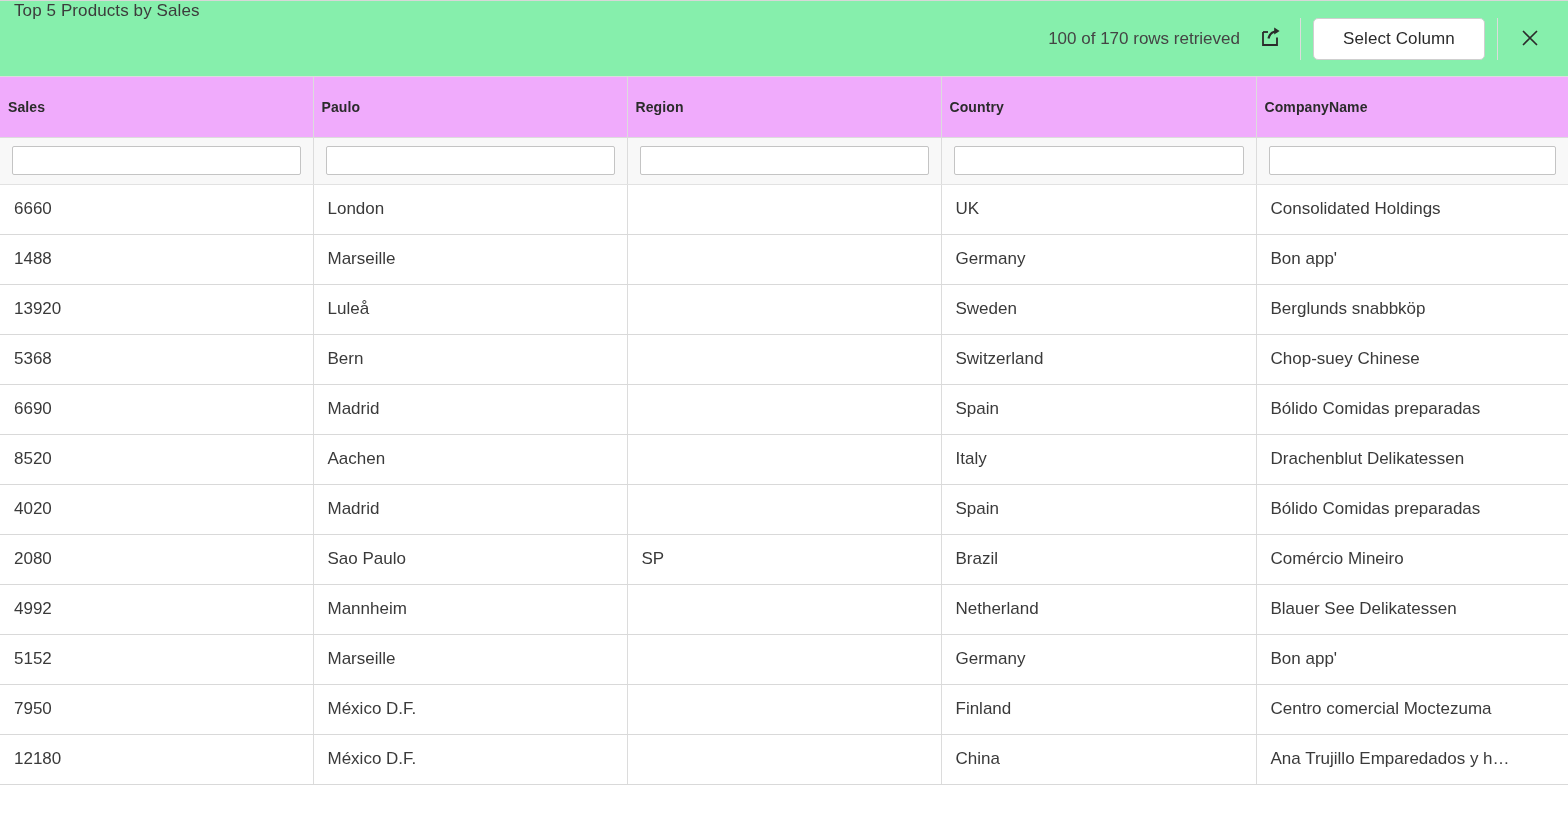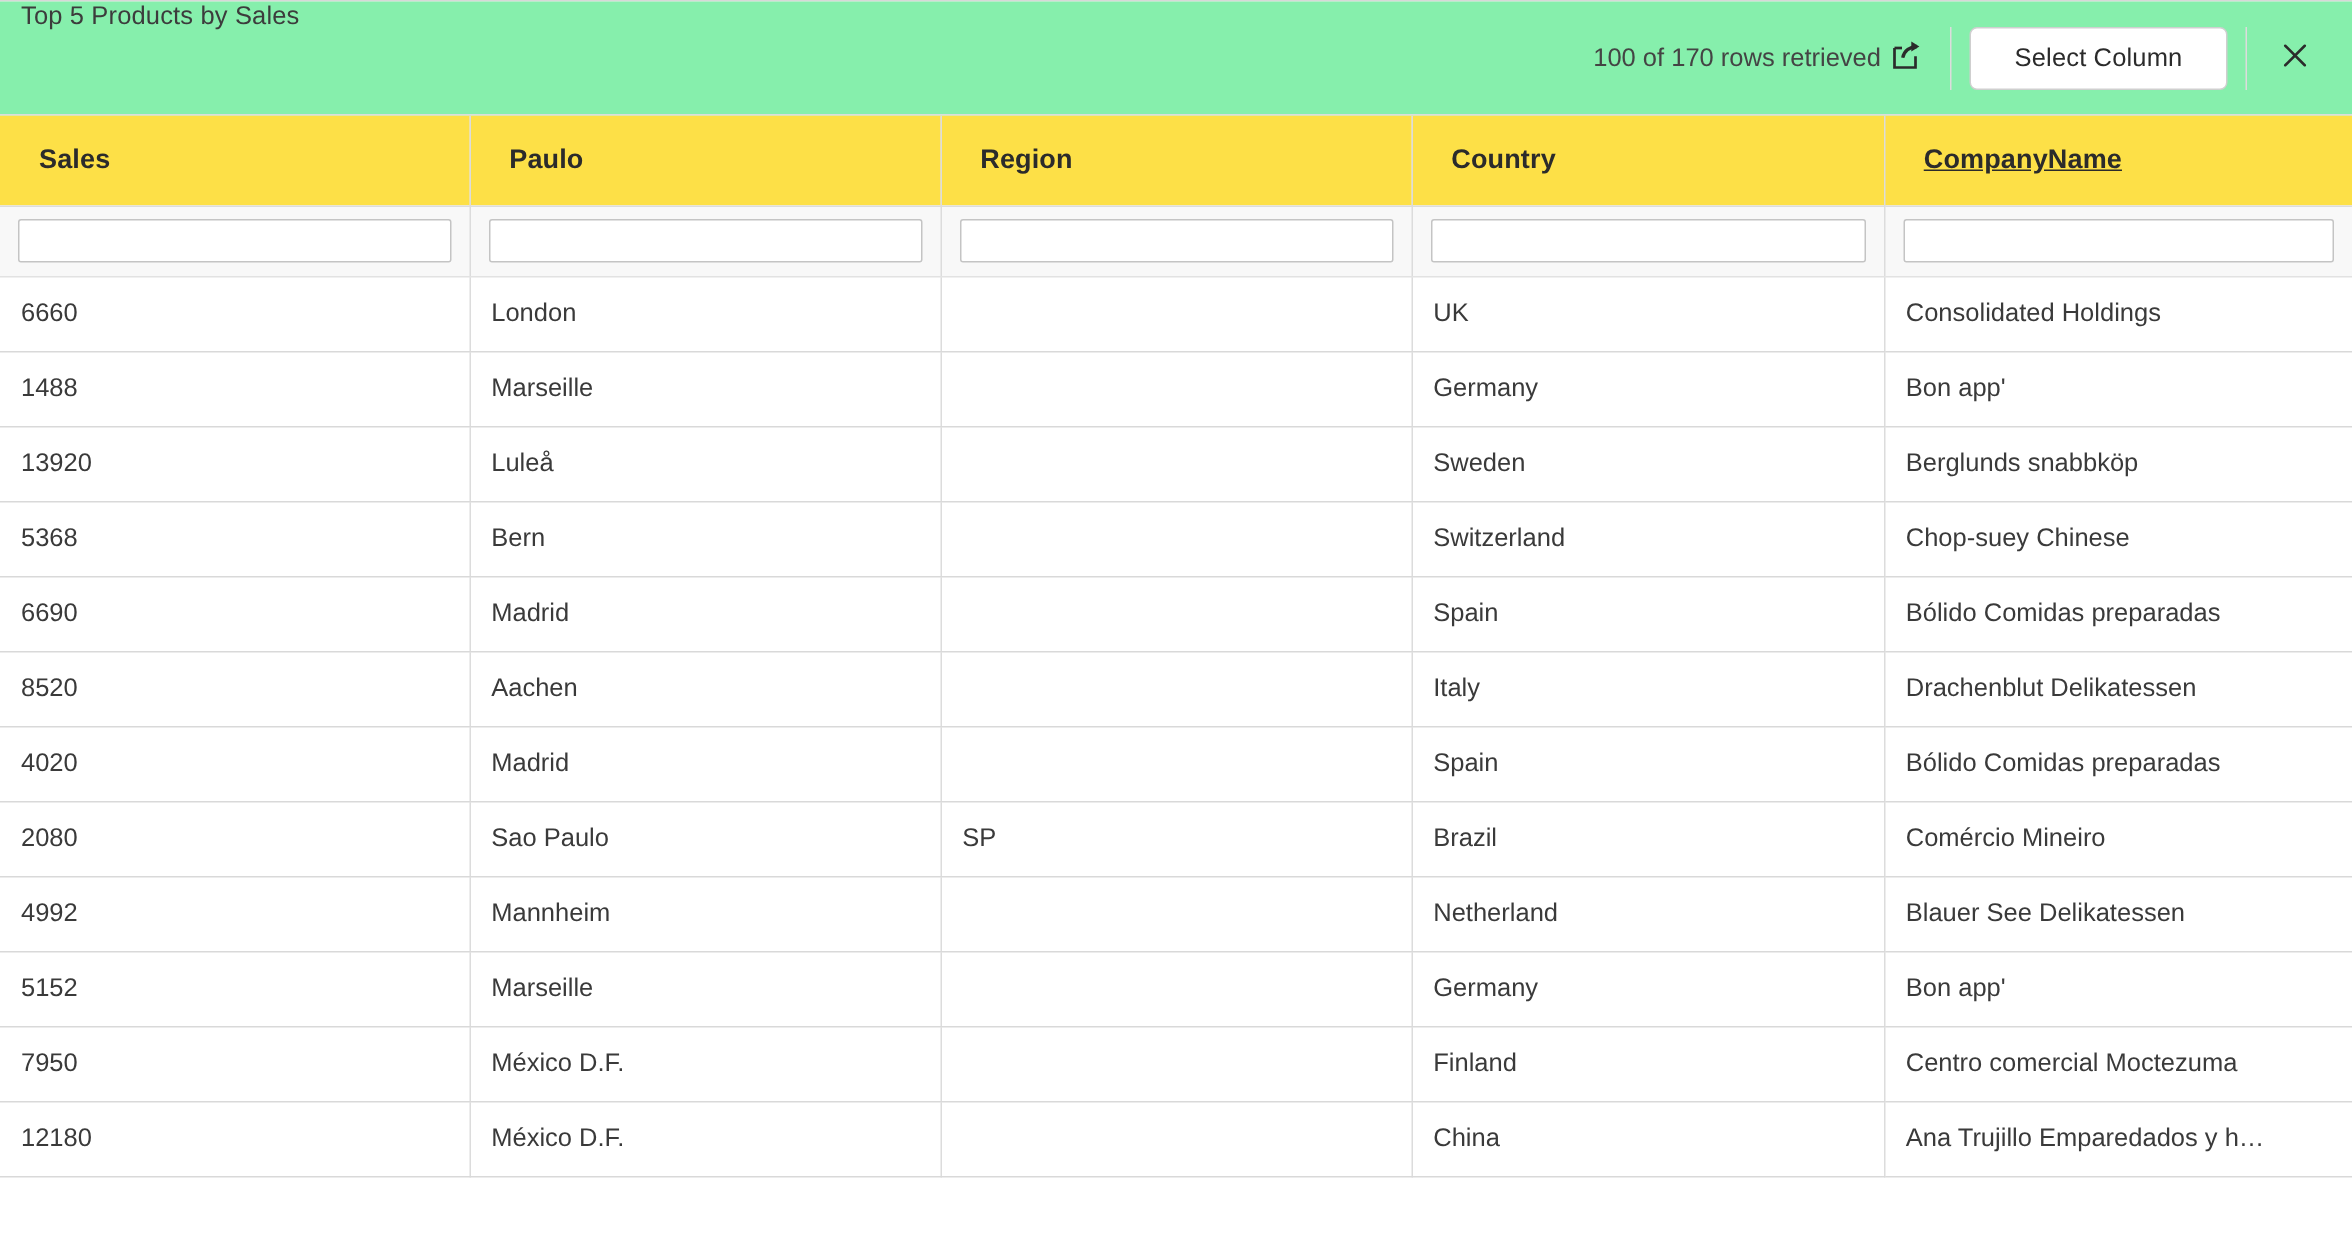--- a/index.html
+++ b/index.html
@@ -39,20 +39,21 @@
   .header-right {
     margin-left: auto;
     display: flex;
     align-items: center;
     height: 100%;
   }
   .rows-status {
     font-size: 17px;
     color: #444444;
     white-space: nowrap;
+    margin-right: 14px;
   }
   .icon-btn {
     width: 34px;
     height: 34px;
     display: flex;
     align-items: center;
     justify-content: center;
     background: transparent;
     border: none;
     cursor: pointer;
@@ -104,32 +105,32 @@
     table-layout: fixed;
   }
   table.grid col.c0 { width: 313px; }
   table.grid col.c1 { width: 314px; }
   table.grid col.c2 { width: 314px; }
   table.grid col.c3 { width: 315px; }
   table.grid col.c4 { width: 312px; }
 
   thead th.head-cell {
     height: 60px;
-    background: #fde047;
+    background: #f0abfc;
     border-right: 1px solid #dcdcdc;
     border-bottom: 1px solid #dcdcdc;
     text-align: left;
     vertical-align: middle;
-    padding: 0 26px;
-    font-size: 18px;
+    padding: 0 8px;
+    font-size: 14px;
     font-weight: 700;
     color: #2b2b2b;
     letter-spacing: .1px;
   }
-  thead th.head-cell:last-child { border-right: none; text-decoration: underline; }
+  thead th.head-cell:last-child { border-right: none; }
 
   tr.filter-row td.filter-cell {
     height: 47px;
     background: #f8f8f8;
     border-right: 1px solid #dcdcdc;
     border-bottom: 1px solid #e2e2e2;
     padding: 0 12px;
     vertical-align: middle;
   }
   tr.filter-row td.filter-cell:last-child { border-right: none; }

